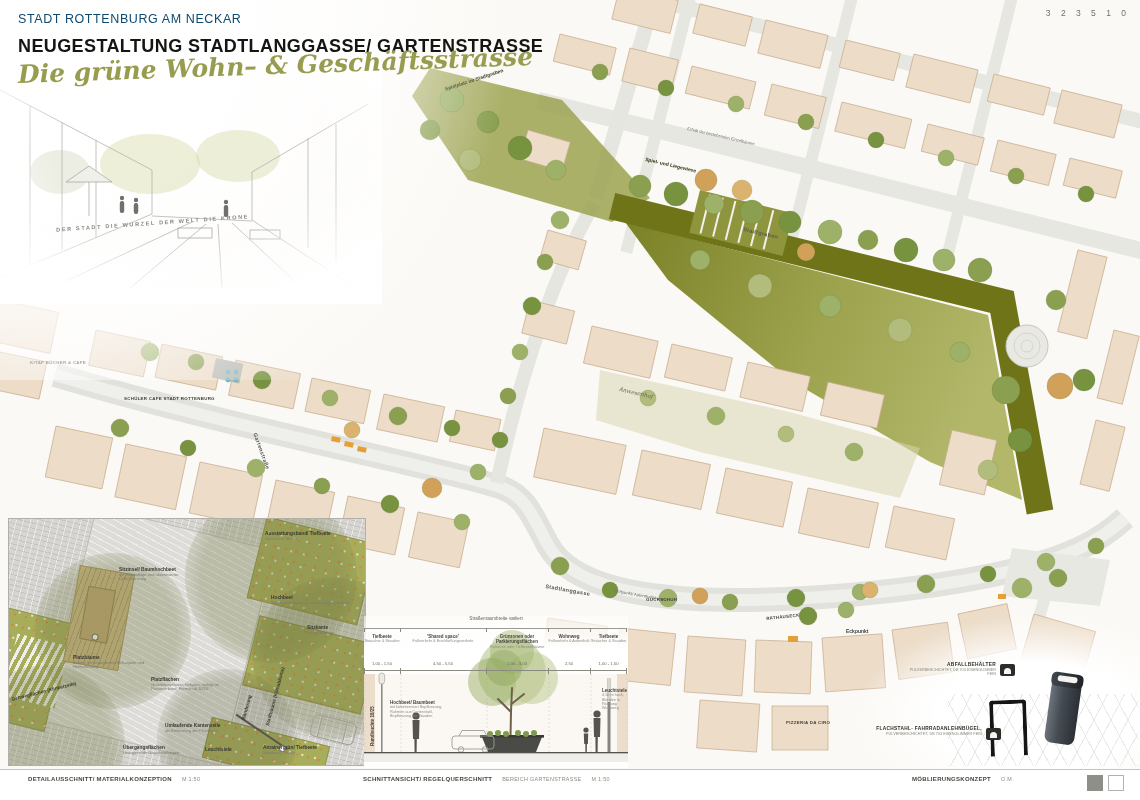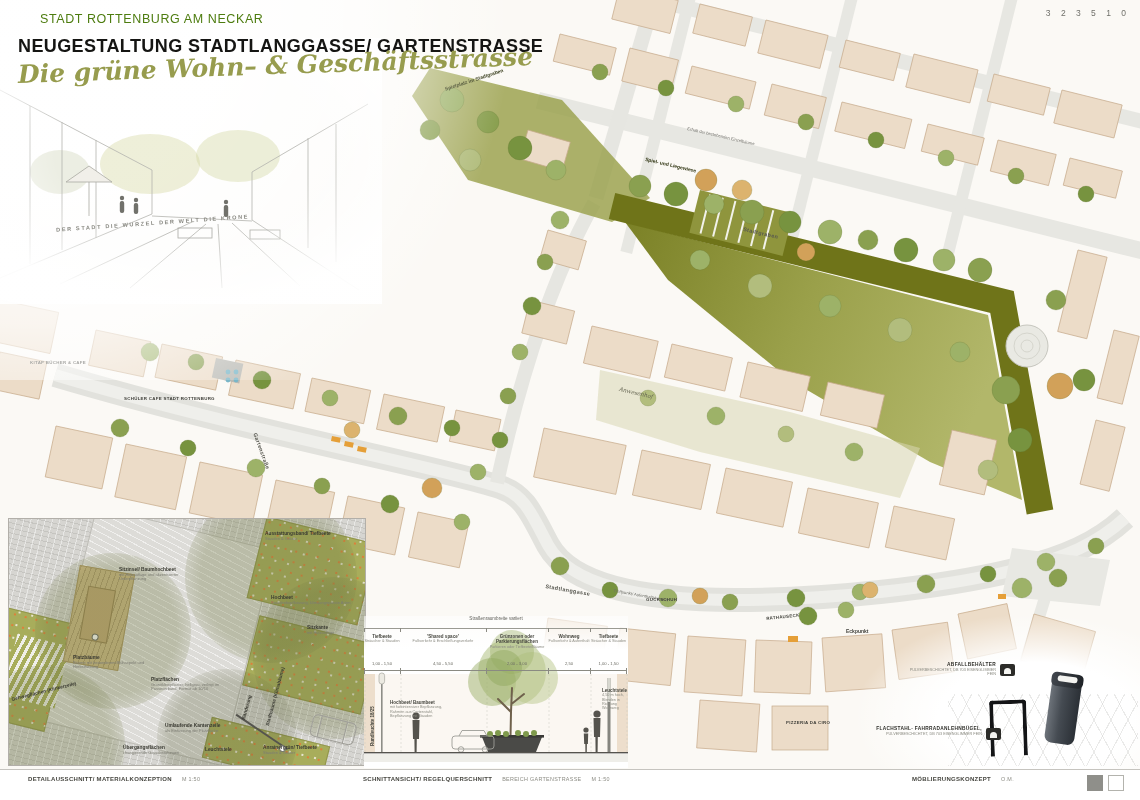--- a/index.html
+++ b/index.html
@@ -4,21 +4,21 @@
 <style>
   html,body{margin:0;padding:0;background:#e9e9e6;}
   #board{position:relative;width:1140px;height:800px;margin:0 auto;overflow:hidden;
          background:#ffffff;font-family:"Liberation Sans",sans-serif;}
   #board *{box-sizing:border-box;}
   svg{display:block;}
   .abs{position:absolute;}
 
   
   #title-block{position:absolute;left:18px;top:12px;z-index:30;}
-  #title-city{font-size:12.5px;letter-spacing:.6px;color:#4d7c0f;margin-left:22px;}
+  #title-city{font-size:12.5px;letter-spacing:.6px;color:#0c4a6e;}
   #title-project{font-size:18px;font-weight:bold;letter-spacing:.4px;color:#151513;margin-top:10px;}
   #title-tagline{font-family:"DejaVu Serif",serif;font-style:italic;font-weight:bold;
                  font-size:25px;color:#979c4e;margin-top:3px;transform:rotate(-2deg);transform-origin:0 50%;}
   #board-number{position:absolute;right:10px;top:8px;font-size:8.5px;letter-spacing:4px;color:#70706a;z-index:30;}
 
   
   #plan-labels{position:absolute;inset:0;z-index:6;pointer-events:none;}
   .pl{position:absolute;white-space:nowrap;transform-origin:0 0;}
   .pl-name{font-size:5px;color:#44443e;font-weight:bold;}
   .pl-street{font-size:5.4px;color:#57574f;font-weight:bold;letter-spacing:.4px;}

